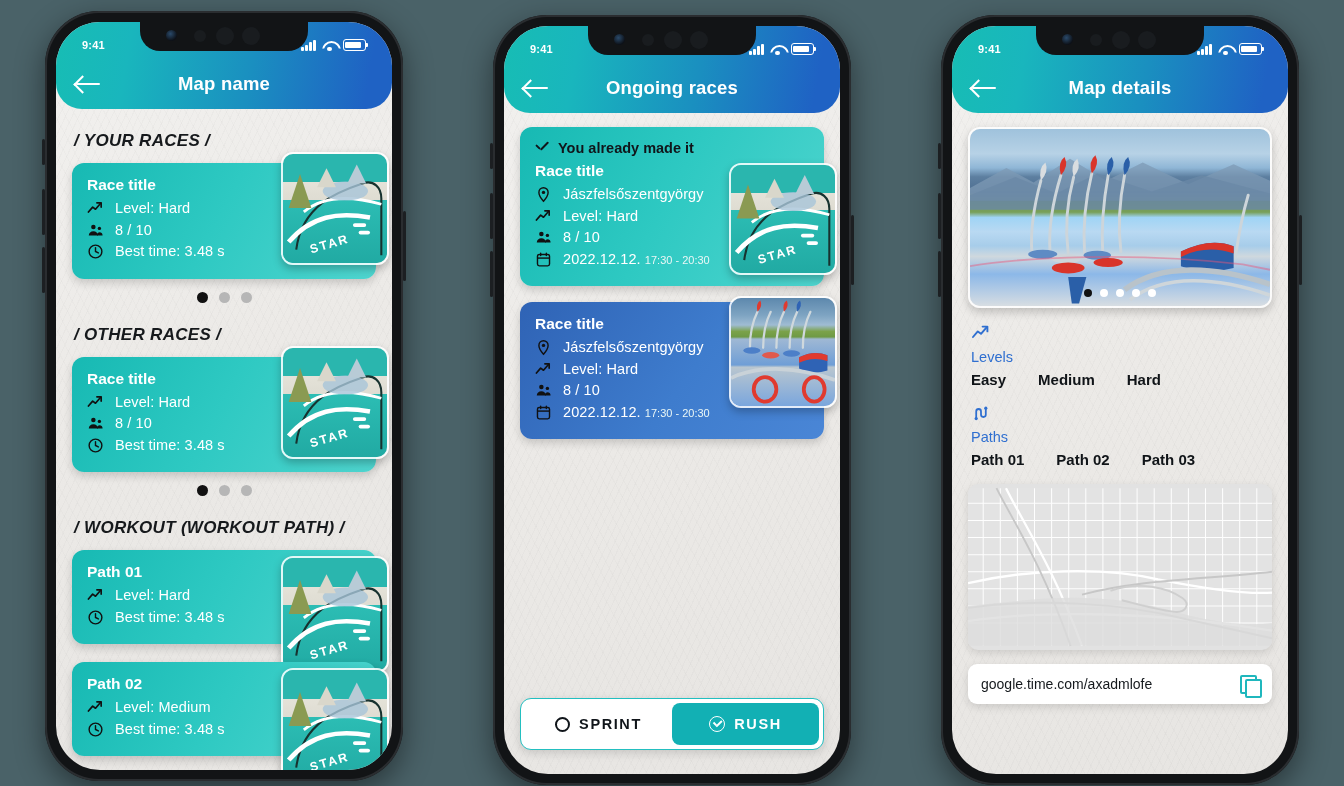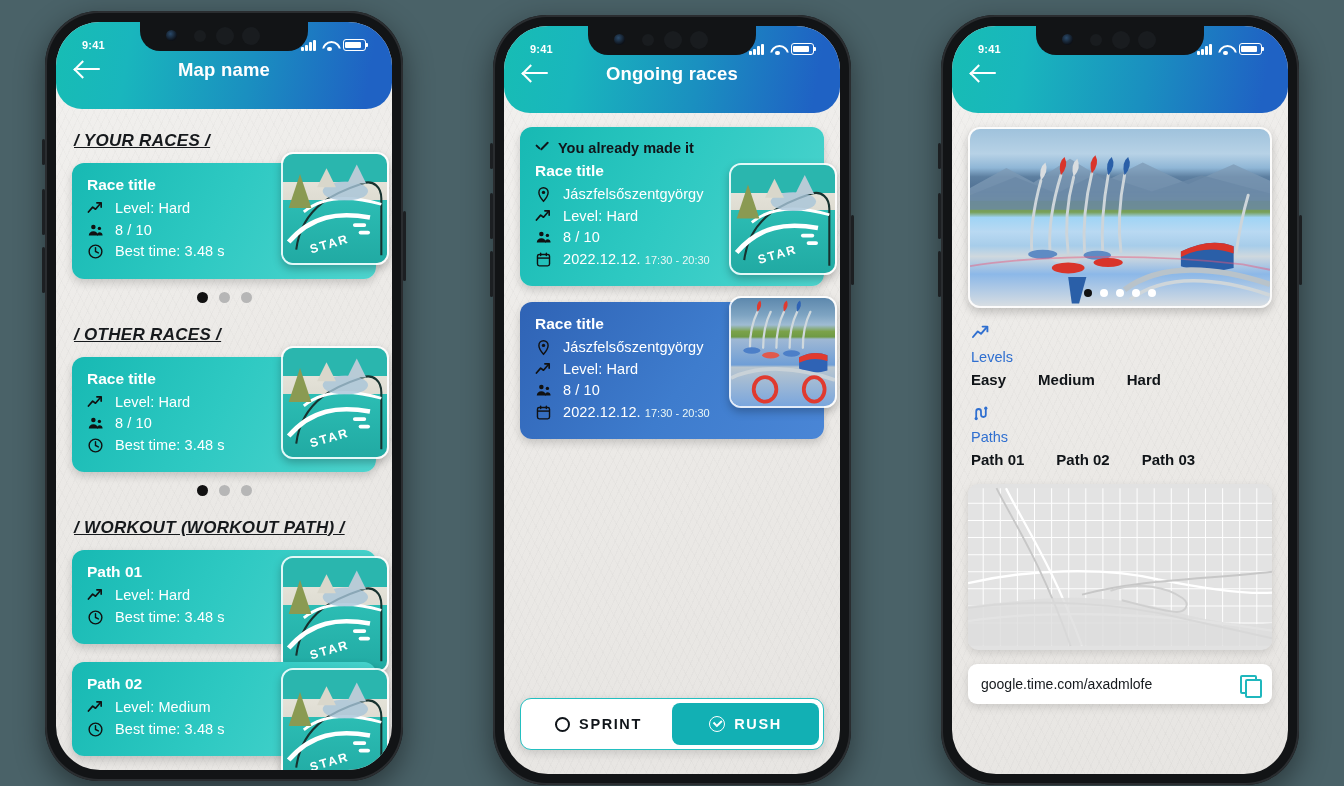--- a/index.html
+++ b/index.html
@@ -75,21 +75,21 @@
   .wifi:before{ content:""; position:absolute; left:0; top:1px; width:15px;height:15px;
     border:2.2px solid #fff; border-radius:50%;
     clip-path: polygon(0 0,100% 0,100% 42%,0 42%); }
   .wifi:after{ content:""; position:absolute; left:5.3px; top:7px; width:4.4px;height:4.4px;
     background:#fff; border-radius:50%; }
   .batt { width:23px;height:11.5px;border:1.6px solid #fff;border-radius:3px;position:relative;padding:1.4px;}
   .batt:after{content:"";position:absolute;right:-3.2px;top:3.2px;width:2px;height:4px;background:#fff;border-radius:0 1px 1px 0;}
   .batt span{display:block;height:100%;width:86%;background:#fff;border-radius:1px;}
 
   .navbar {
-    display: flex; align-items: flex-start; height: 50px; padding: 0 18px 0 20px;
+    display: flex; align-items: center; height: 50px; padding: 0 18px 0 20px;
     position: relative;
   }
   .back-arrow {
     width: 26px; height: 20px; position: relative; cursor: pointer; flex: 0 0 auto;
   }
   .back-arrow:before {
     content:""; position:absolute; left:0; top:9px; width:24px; height:2.2px; background:#fff; border-radius:2px;
   }
   .back-arrow:after {
     content:""; position:absolute; left:0; top:4.2px; width:11px; height:11px;
@@ -98,21 +98,21 @@
   .nav-title {
     position:absolute; left:0; right:0; text-align:center;
     color:#fff; font-size:18.5px; font-weight:700; letter-spacing:.2px;
     pointer-events:none;
   }
 
   
   .content { position:relative; z-index:5; padding: 0 16px; height: calc(100% - 87px); overflow:hidden; }
   .section-head {
     font-size: 17px; font-weight: 800; font-style: italic; color:#16191c;
-    letter-spacing: .3px; margin: 22px 0 12px 2px; text-decoration: underline;
+    letter-spacing: .3px; margin: 22px 0 12px 2px;
   }
 
   
   .card {
     position: relative; border-radius: 12px; margin-bottom: 4px;
     background: linear-gradient(118deg,#17b9b3 0%,#2ec9c2 48%,#4fd5cf 100%);
     box-shadow: 0 4px 9px rgba(0,0,0,.16);
     padding: 13px 15px 14px 15px;
     min-height: 96px;
   }
@@ -605,20 +605,21 @@
                 <i></i>
               </span>
             <span class="wifi"></span>
             <span class="batt">
                 <span></span>
               </span>
           </div>
         </div>
         <div class="navbar">
           <span class="back-arrow"></span>
+          <div class="nav-title">Map details</div>
         </div>
       </div>
 
       <div class="content">
 
         <div class="hero">
           <div class="hero-art"></div>
           <svg viewBox="0 0 330 181" style="position:absolute;inset:0;width:100%;height:100%">
             <path d="M0 58 L40 36 L70 52 L110 26 L150 50 L190 30 L240 54 L290 32 L330 50 L330 72 L0 72 Z" fill="#7e9ab4" opacity=".75"></path>
             <path d="M0 66 L50 46 L95 64 L140 42 L200 62 L255 44 L330 64 L330 82 L0 82 Z" fill="#6a88a6" opacity=".8"></path>

